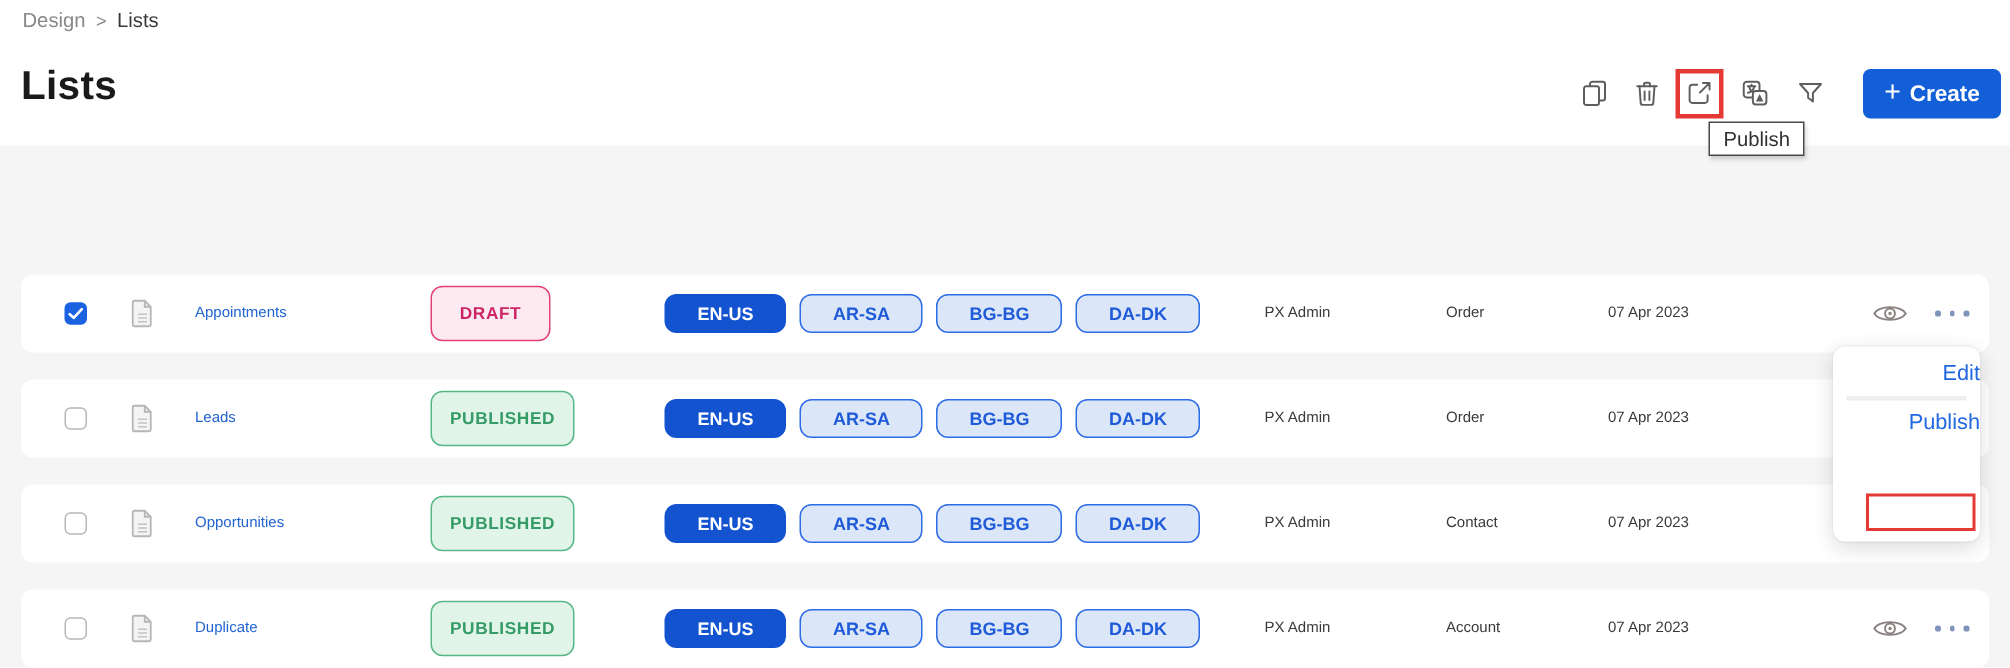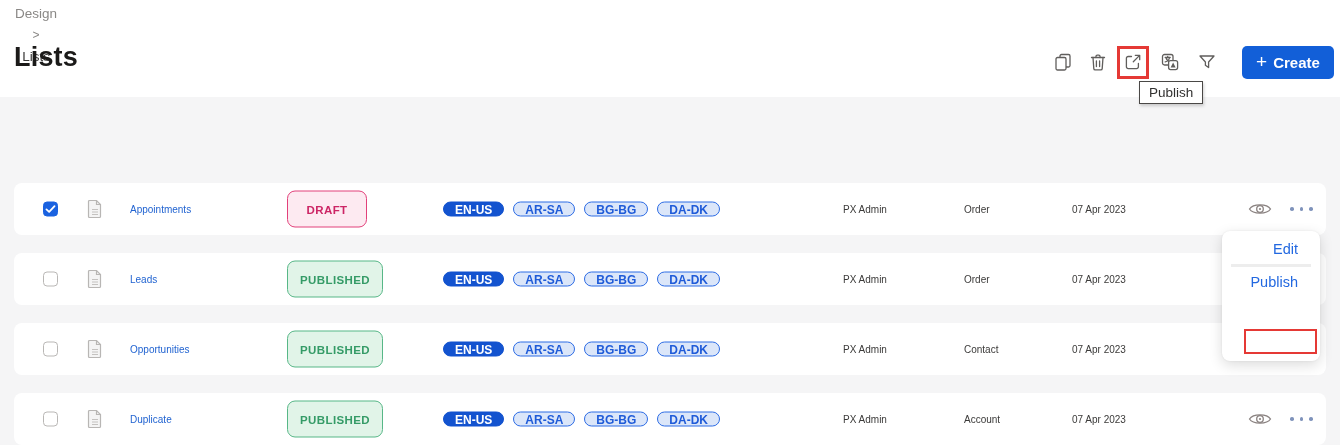--- a/index.html
+++ b/index.html
@@ -5,21 +5,21 @@
   * { margin:0; padding:0; box-sizing:border-box; }
   html,body { background:#fff; }
   .page {
     position:relative; width:1340px; height:445px; overflow:hidden;
     background:#ffffff; font-family:"Liberation Sans","DejaVu Sans",sans-serif;
     color:#3b3a39;
   }
   .table-bg { position:absolute; left:0; top:97px; width:1340px; height:348px; background:#f5f5f6; }
 
   
-  .breadcrumb { position:absolute; left:15px; top:6px; font-size:13.5px; color:#8a8886; display:flex; gap:7px; align-items:center;flex-direction:column; }
+  .breadcrumb { position:absolute; left:15px; top:6px; font-size:13.5px; color:#8a8886; display:flex; gap:7px; align-items:center; }
   .breadcrumb .crumb-current { color:#3b3a39; }
   .breadcrumb .sep { color:#8a8886; font-size:12px; }
 
   
   .page-title { position:absolute; left:14px; top:42px; font-size:27px; font-weight:700; color:#1b1a19; letter-spacing:0.2px; }
 
   
   .tb-btn { position:absolute; top:49px; width:28px; height:28px; display:flex; align-items:center; justify-content:center; background:transparent; border:none; cursor:pointer; }
   .tb-btn svg { stroke:#605e5c; fill:none; stroke-width:1.3; stroke-linecap:round; stroke-linejoin:round; }
   .red-box { position:absolute; border:3px solid #e53935; z-index:30; pointer-events:none; }
@@ -70,40 +70,40 @@
     min-width:80px; height:37px; padding:0 12px; border-radius:8px;
     display:inline-flex; align-items:center; justify-content:center;
     font-size:11.5px; font-weight:700; letter-spacing:0.4px;
   }
   .status[data-status="draft"] { background:#fdeaf1; border:1px solid #e2407a; color:#cc2565; }
   .status[data-status="published"] { background:#e1f4e8; border:1px solid #57b787; color:#359b67; }
 
   
   .langs { position:absolute; left:429px; top:50%; transform:translateY(-50%); display:flex; gap:9px; }
   .lang {
-    height:15px; padding:0 11px; border-radius:8px; display:inline-flex; align-items:center; justify-content:center;
+    height:26px; padding:0 21px; border-radius:8px; display:inline-flex; align-items:center; justify-content:center;
     font-size:12px; font-weight:700; background:#dbe6f9; border:1.5px solid #2d6ce5; color:#1f5bd8; cursor:pointer;
   }
   .lang.primary { background:#1353cf; border-color:#1353cf; color:#fff; }
 
   
   .eye-btn { position:absolute; left:1234px; top:50%; transform:translateY(-50%); width:24px; height:16px; cursor:pointer; background:none; border:none; padding:0; }
   .eye-btn svg { stroke:#8a8280; fill:none; stroke-width:1.3; }
   .dots-btn { position:absolute; left:1276px; top:50%; transform:translateY(-50%); width:28px; height:10px; display:flex; gap:6px; align-items:center; cursor:pointer; background:none; border:none; padding:0; }
   .dots-btn i { width:3.5px; height:3.5px; border-radius:50%; background:#7f93bb; }
 
   
   .menu {
     position:absolute; left:1222px; top:231px; width:98px; height:130px;
     background:#fff; border-radius:8px; z-index:20; padding-top:3px;
     box-shadow:0 4px 14px rgba(0,0,0,.14), 0 0 2px rgba(0,0,0,.08);
   }
   .menu-item {
     height:31px; display:flex; align-items:center; justify-content:flex-end;
-    padding-right:22px; font-size:14.5px; color:#2268e0; cursor:pointer;
+    font-size:14.5px; color:#2268e0; cursor:pointer;
   }
   .menu-sep { height:1px; background:#ededed; margin:0 9px; }
   .menu .menu-sep + .menu-item, .menu .menu-item { margin-top:-1px; }
   .hl-menu { left:22px; top:98px; width:73px; height:25px; border-width:2.5px; position:absolute; }
 </style>
 </head>
 <body>
 
 <div class="page">
   <div class="table-bg"></div>

